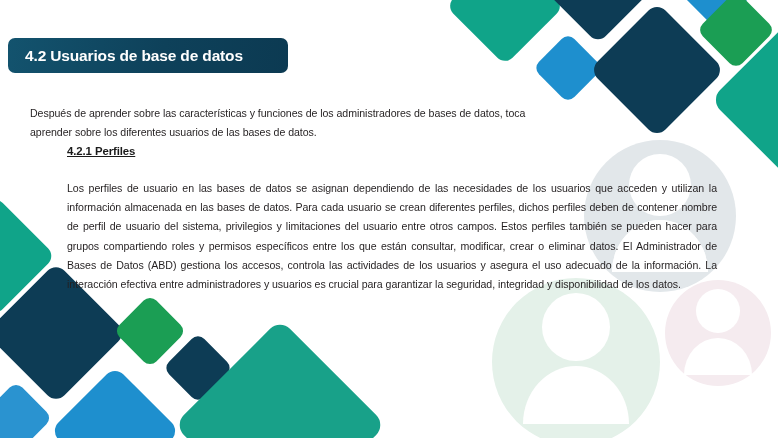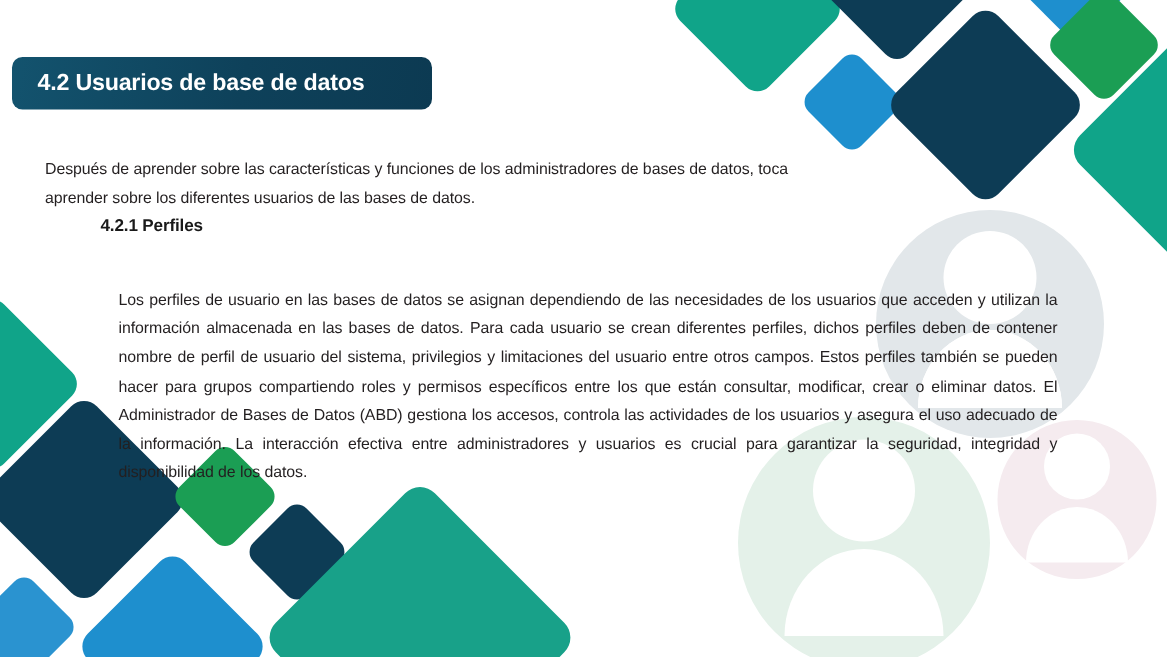--- a/index.html
+++ b/index.html
@@ -71,31 +71,32 @@
 
   
   #sub-heading {
     position: absolute;
     left: 67px;
     top: 145px;
     font-size: 11.4px;
     font-weight: bold;
     color: #1a1a1a;
     letter-spacing: -0.1px;
+    text-decoration: underline;
   }
 
   
   #body-block {
     position: absolute;
     left: 67px;
     top: 179px;
     width: 650px;
   }
   #body-block p {
-    margin: 12px;
+    margin: 0;
     font-size: 10.6px;
     line-height: 19.2px;
     color: #231f20;
     text-align: justify;
     text-justify: inter-word;
     letter-spacing: -0.05px;
   }
 </style>
 </head>
 <body>

